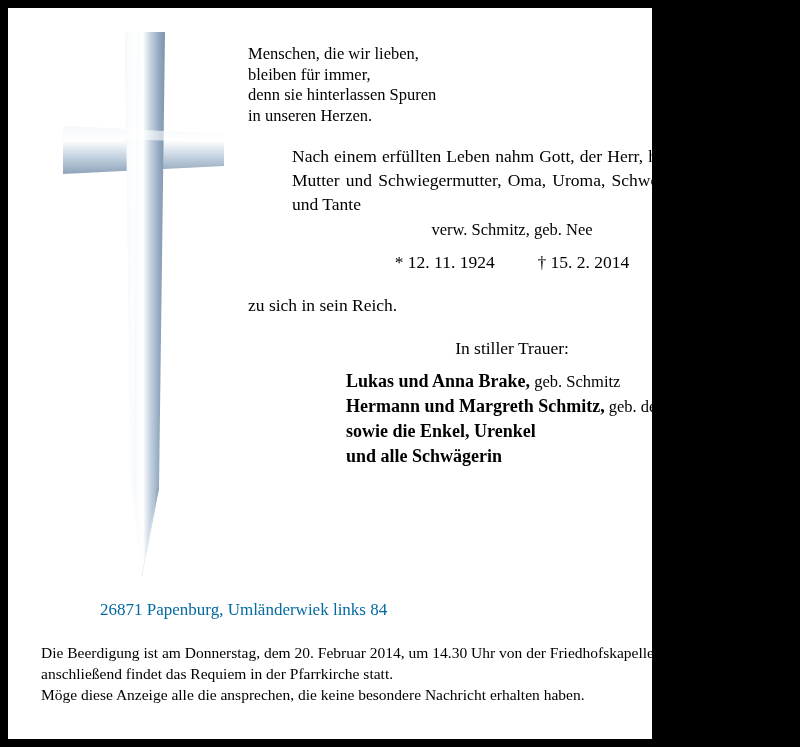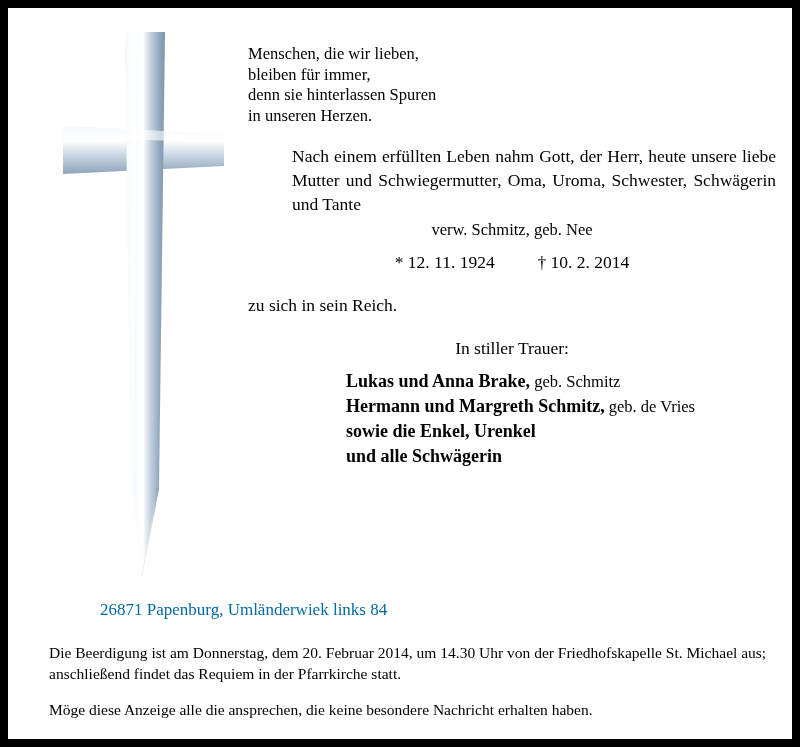--- a/index.html
+++ b/index.html
@@ -10,21 +10,21 @@
   body {
     width: 800px;
     height: 747px;
     overflow: hidden;
     font-family: "Liberation Serif", serif;
   }
   .obituary {
     position: absolute;
     left: 8px;
     top: 8px;
-    width: 784px;
+    width: 644px;
     height: 731px;
     background: #ffffff;
     box-sizing: border-box;
   }
   
   .cross-wrap {
     position: absolute;
     left: 20px;
     top: 10px;
     width: 205px;
@@ -107,30 +107,30 @@
   .address {
     position: absolute;
     left: 45px;
     top: 592px;
     font-size: 17px;
     color: #0369a1;
     margin-left: 47px;
   }
   .notes {
     position: absolute;
-    left: 41px;
+    left: 33px;
     top: 634px;
     width: 725px;
   }
   .note {
     font-size: 15.5px;
     line-height: 21px;
     color: #000;
   }
-  .note.spaced { margin-top: 15px; }
+  .note.spaced { }
 </style>
 </head>
 <body>
 
 <div class="obituary">
 
   <div class="cross-wrap">
     <svg class="cross-svg" width="205" height="580" viewBox="0 0 205 580" xmlns="http://www.w3.org/2000/svg" aria-hidden="true">
       <defs>
         <linearGradient id="vgrad" x1="0" y1="0" x2="1" y2="0">
@@ -173,21 +173,21 @@
       <div>in unseren Herzen.</div>
     </div>
 
     <div class="intro">Nach einem erfüllten Leben nahm Gott, der Herr, heute unsere liebe Mutter und Schwiegermutter, Oma, Uroma, Schwester, Schwägerin und Tante</div>
 
     <div class="maiden">verw. Schmitz, geb. Nee</div>
 
     <div class="dates">
       <span>* 12. 11. 1924</span>
       <span class="sep"></span>
-      <span>† 10. 2. 2014</span>
+      <span>† 15. 2. 2014</span>
     </div>
 
     <div class="closing">zu sich in sein Reich.</div>
 
     <div class="mourners-title">In stiller Trauer:</div>
 
     <div class="mourners">
       <div class="mourner-line">
         <span>Lukas und Anna Brake,</span><span class="suffix"> geb. Schmitz</span>
       </div>

